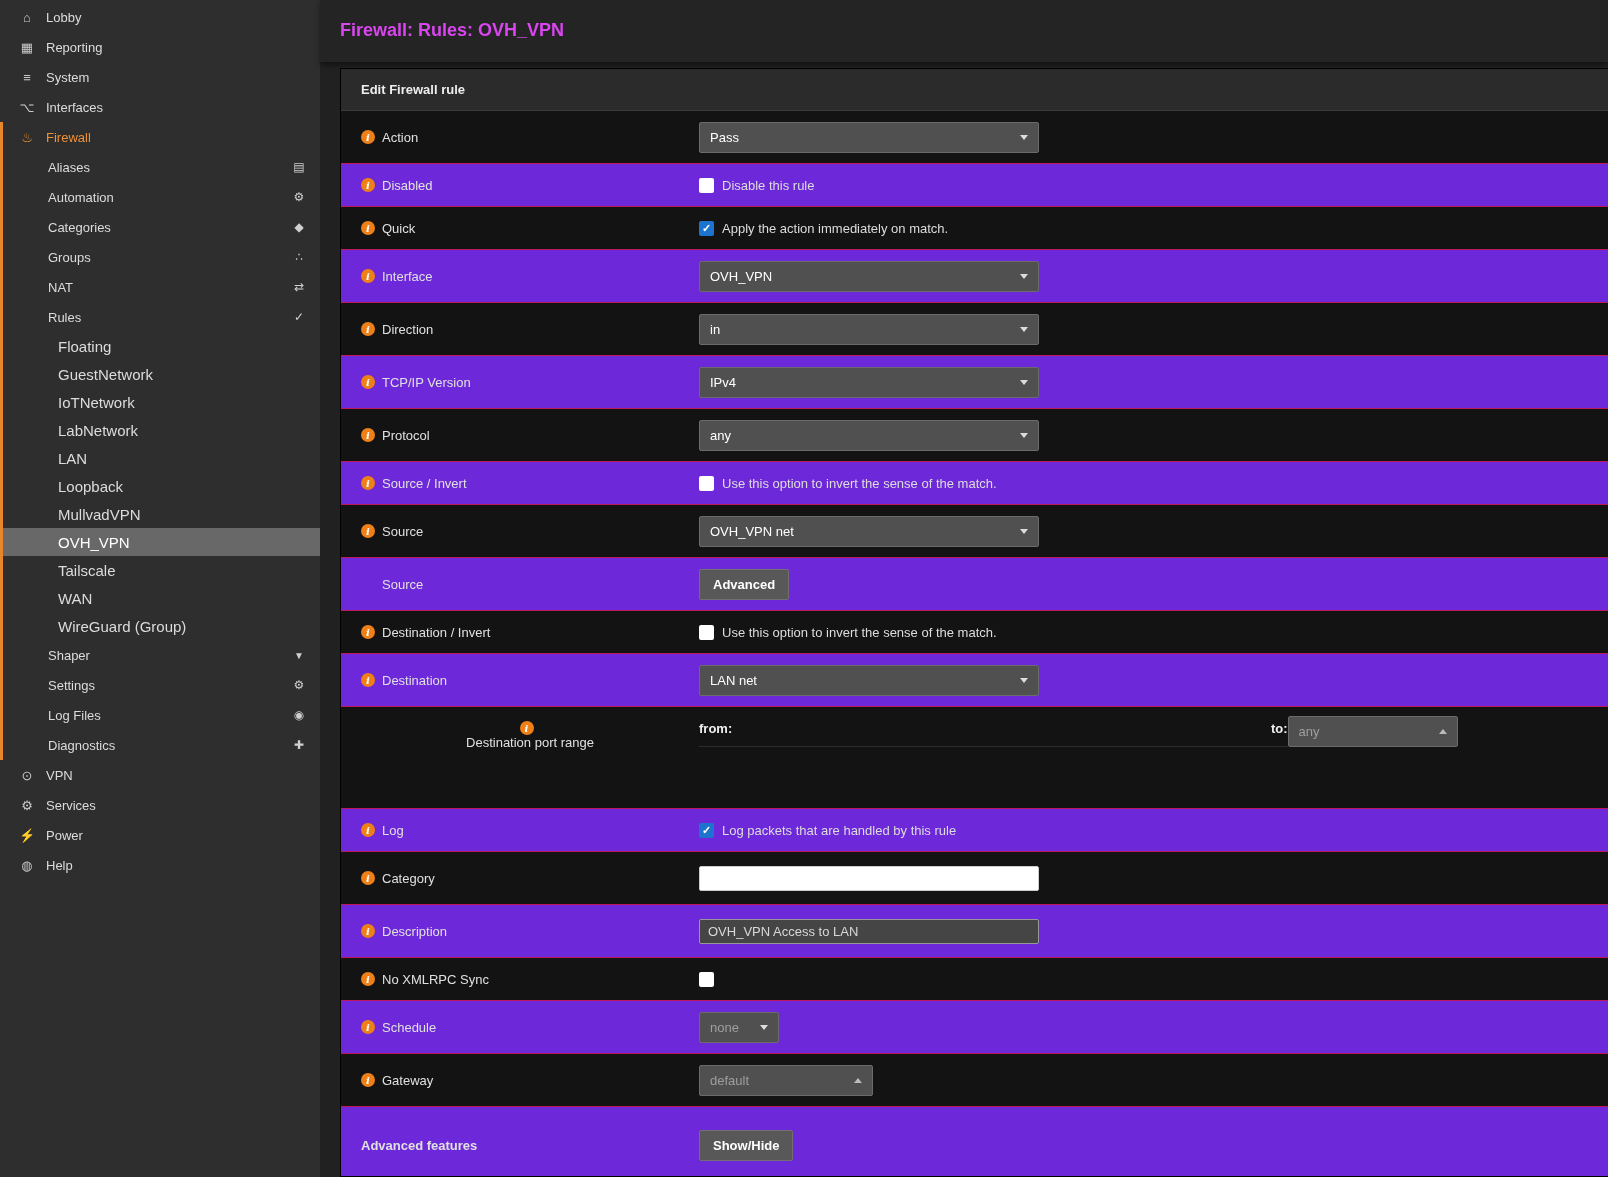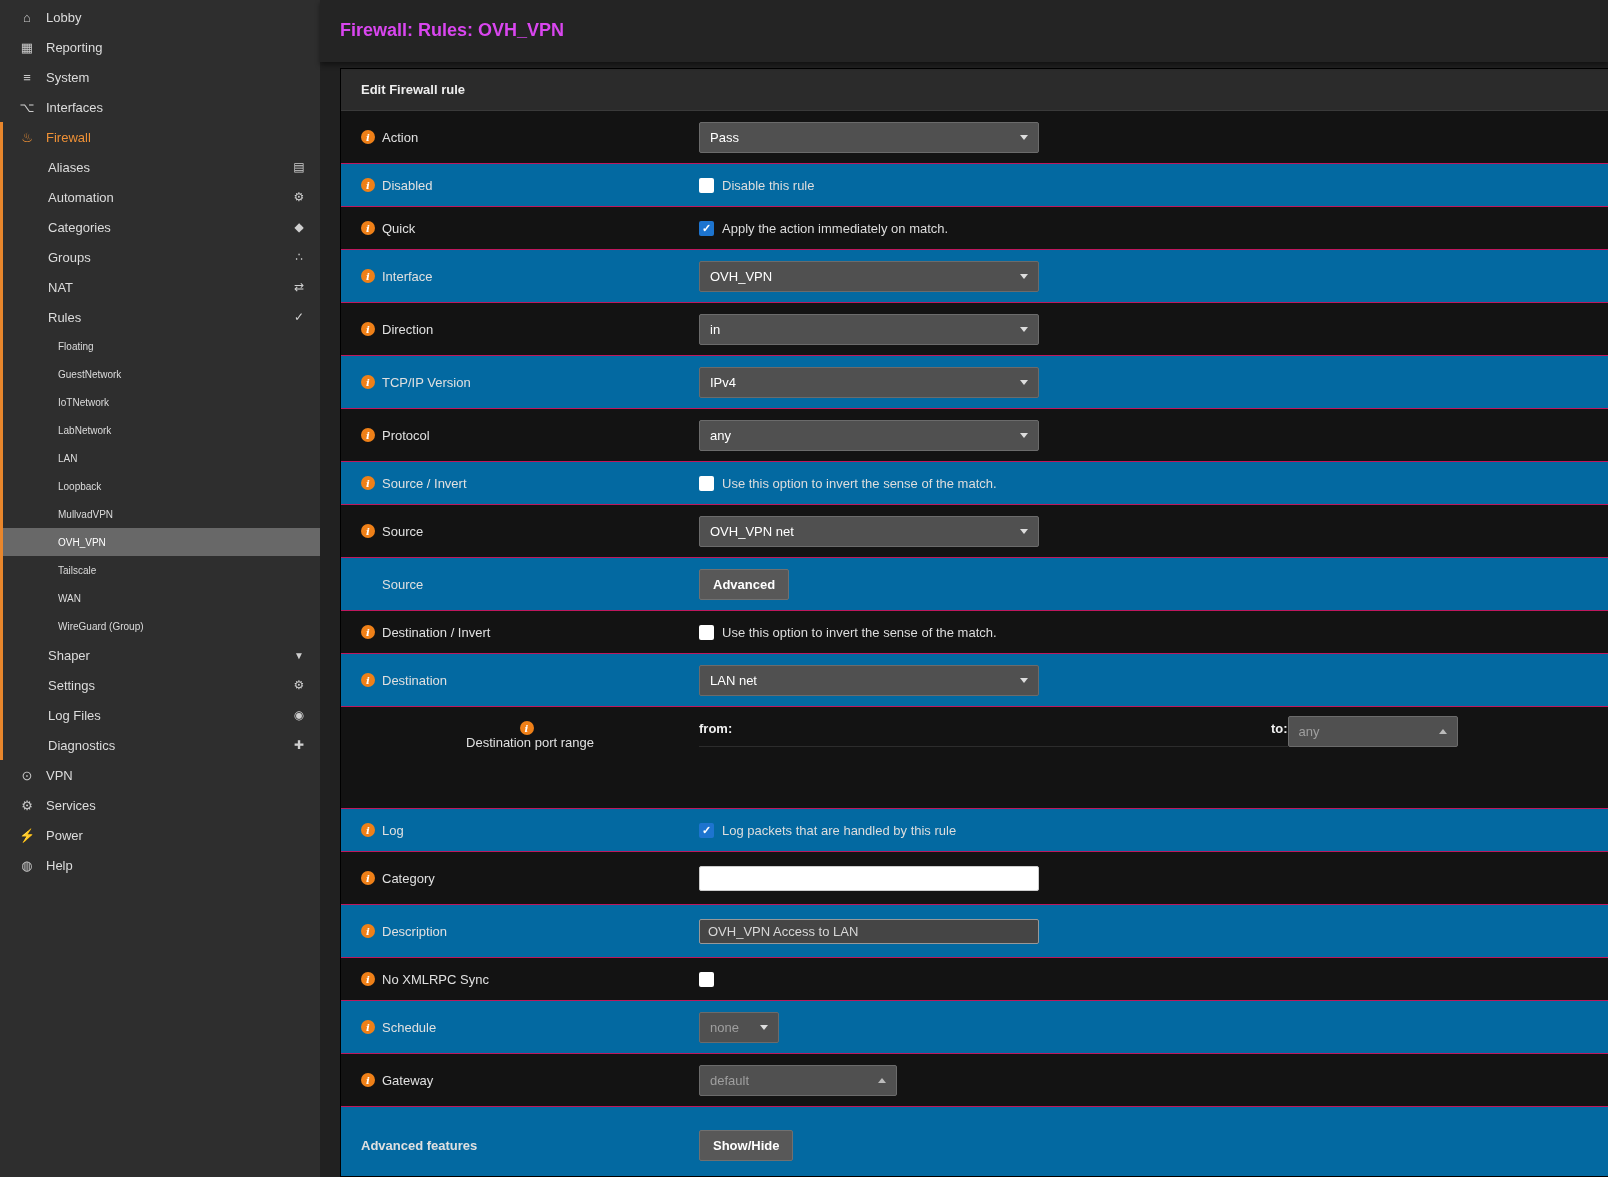--- a/index.html
+++ b/index.html
@@ -28,38 +28,38 @@
 
   .fw-section { border-left:3px solid #e8862c; }
   .fw-section .nav-item { padding-left:15px; }
   .nav-item.fw-root { color:#ef9136; }
   .nav-item.fw-root .icn { color:#ef9136; }
   .nav-sub { height:30px; display:flex; align-items:center; justify-content:space-between;
     padding:0 12px 0 45px; cursor:pointer; }
   .nav-sub .ricn { width:18px; display:inline-flex; justify-content:center; color:#cfcfcf;
     font-size:12px; }
   .nav-subsub { height:28px; display:flex; align-items:center; padding:0 12px 0 55px;
-    cursor:pointer; font-size:10px; }
+    cursor:pointer; font-size:15px; }
   .nav-subsub.selected { background:#686868; color:#ffffff; }
 
   
   .main { flex:1; display:flex; flex-direction:column; background:#212121; min-width:0; }
   .page-header { height:62px; padding:20px 0 0 20px; background:#242424;
     box-shadow:0 3px 5px rgba(0,0,0,.45); position:relative; z-index:2; flex:none; }
   .page-title { font-size:18px; font-weight:700; color:#d946ef; }
 
   .panel { margin:6px 0 0 20px; background:#141414; border:1px solid #000;
     border-right:none; flex:1; overflow:hidden; }
   .panel-header { height:42px; display:flex; align-items:center; padding:0 20px;
     background:#2b2b2b; border-bottom:1px solid #3a3a3a; color:#eeeeee;
     font-size:13px; font-weight:700; }
 
   .row { display:flex; align-items:center; border-bottom:1px solid #be185d; }
   .row.odd  { background:#131313; }
-  .row.even { background:#0369a1; }
+  .row.even { background:#6d28d9; }
   .row.ctl { height:53px; }
   .row.chk { height:43px; }
   .cell-label { width:358px; flex:none; display:flex; align-items:center;
     padding-left:20px; color:#e0e0e0; font-size:13px; }
   .cell-label.bold { font-weight:700; }
   .cell-ctl { flex:1; display:flex; align-items:center; min-width:0; }
 
   .info { width:14px; height:14px; border-radius:50%; background:#ef8018; color:#fff;
     display:inline-flex; align-items:center; justify-content:center; margin-right:7px;
     font-size:10px; font-weight:700; font-style:italic; flex:none; cursor:pointer;
@@ -70,21 +70,21 @@
   .select { display:flex; align-items:center; justify-content:space-between; height:31px;
     background:#505050; border:1px solid #6b6b6b; border-radius:2px; padding:0 10px;
     color:#fff; font-size:13px; cursor:pointer; }
   .select .sel-val { white-space:nowrap; overflow:hidden; }
   .select.dim .sel-val { color:#9f9f9f; }
   .caret { width:0; height:0; border-left:4px solid transparent;
     border-right:4px solid transparent; border-top:5px solid #dddddd; margin-left:12px;
     flex:none; }
   .caret.up { border-top:none; border-bottom:5px solid #bbbbbb; }
 
-  .w340{width:340px} .w198{width:198px} .w170{width:170px} .w155{width:155px} .w80{width:80px}
+  .w340{width:340px} .w198{width:174px} .w170{width:170px} .w155{width:155px} .w80{width:80px}
 
   .cb { width:15px; height:15px; background:#ffffff; border-radius:2px;
     display:inline-flex; align-items:center; justify-content:center; cursor:pointer;
     flex:none; }
   .cb.checked { background:#1d74cf; }
   .cb.checked::before { content:"✓"; color:#fff; font-size:11px; font-weight:700; }
   .cb-label { margin-left:8px; color:#dddddd; font-size:13px; }
 
   .btn { background:#585858; border:1px solid #707070; color:#fff; font-size:13px;
     font-weight:600; padding:7px 13px; border-radius:2px; cursor:pointer;

